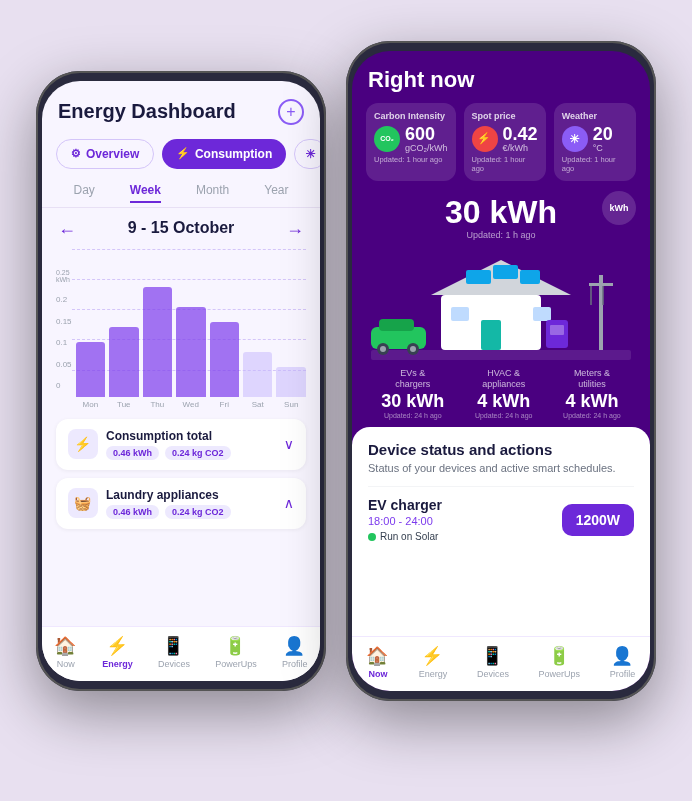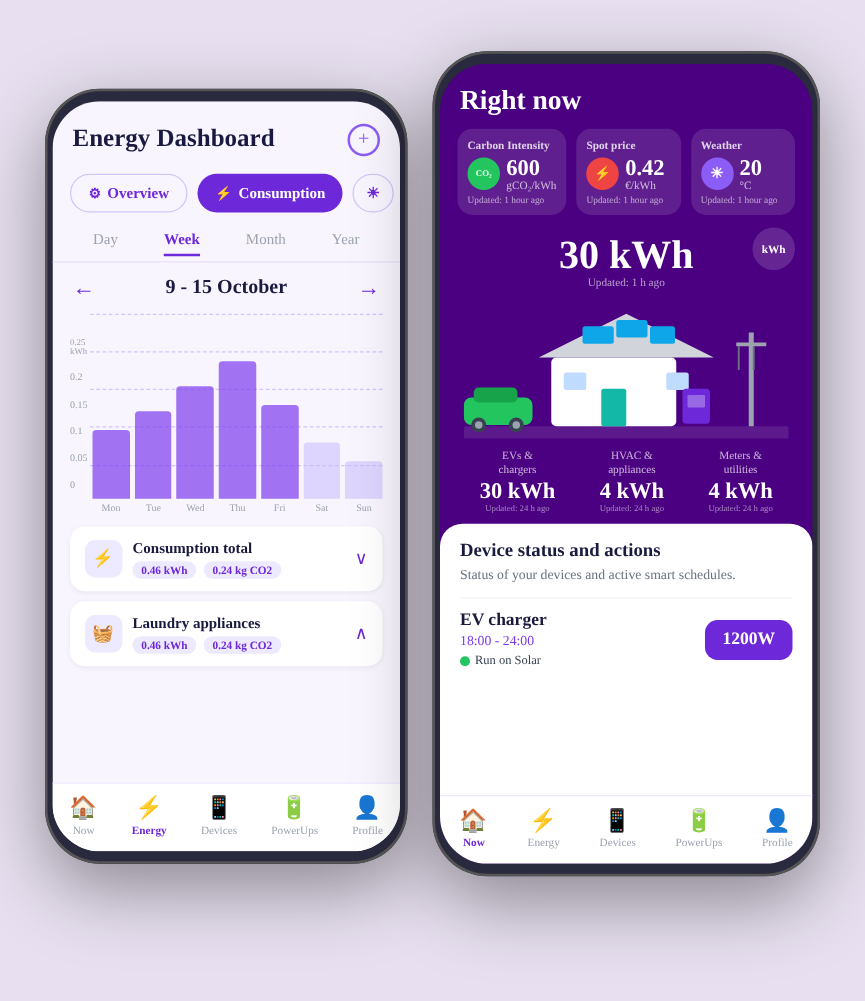--- a/index.html
+++ b/index.html
@@ -22,21 +22,20 @@
       width: 660px;
       height: 780px;
     }
 
     
     .phone {
       position: absolute;
       border-radius: 44px;
       background: #1a1a2e;
       box-shadow: 0 20px 60px rgba(0,0,0,0.4), inset 0 0 0 2px #555;
-      font-family: Liberation Serif, serif;
     }
 
     
     .phone-left {
       width: 290px;
       height: 620px;
       left: 20px;
       top: 60px;
       background: #2a2a3e;
       z-index: 1;
@@ -642,26 +641,26 @@
           <div class="bars-wrapper">
             <div class="bar-group">
               <div class="bar" style="height:55px"></div>
               <span class="bar-label">Mon</span>
             </div>
             <div class="bar-group">
               <div class="bar" style="height:70px"></div>
               <span class="bar-label">Tue</span>
             </div>
             <div class="bar-group">
+              <div class="bar" style="height:110px"></div>
+              <span class="bar-label">Thu</span>
+            </div>
+            <div class="bar-group">
               <div class="bar" style="height:90px"></div>
               <span class="bar-label">Wed</span>
-            </div>
-            <div class="bar-group">
-              <div class="bar" style="height:110px"></div>
-              <span class="bar-label">Thu</span>
             </div>
             <div class="bar-group">
               <div class="bar" style="height:75px"></div>
               <span class="bar-label">Fri</span>
             </div>
             <div class="bar-group">
               <div class="bar light" style="height:45px"></div>
               <span class="bar-label">Sat</span>
             </div>
             <div class="bar-group">

